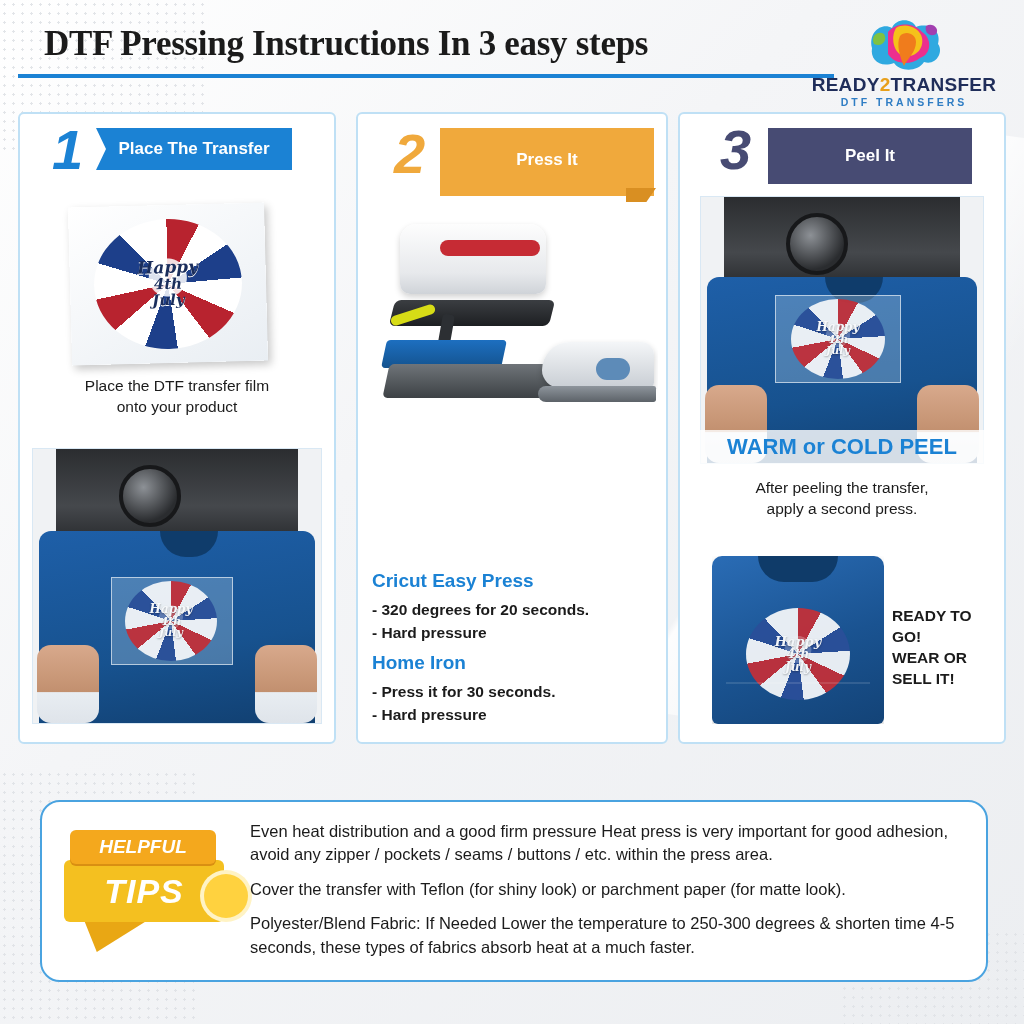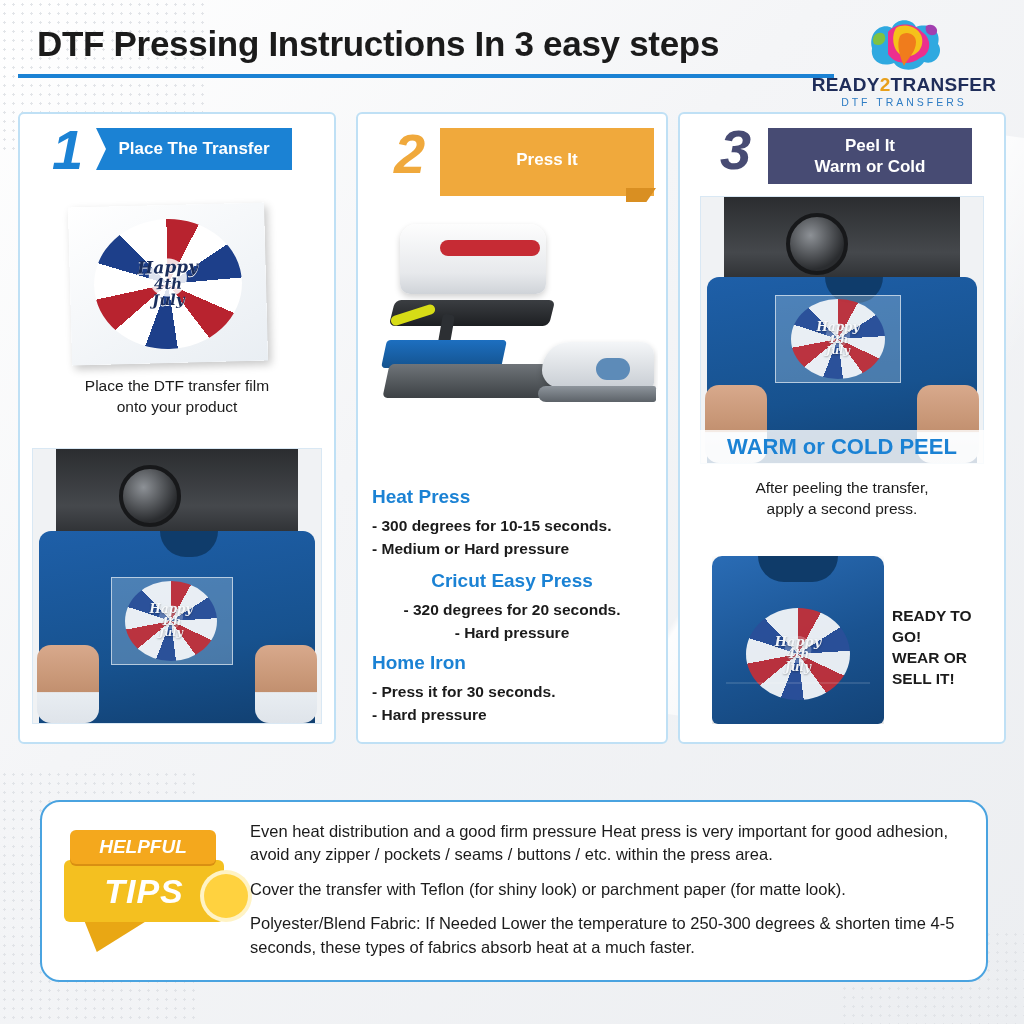--- a/index.html
+++ b/index.html
@@ -31,41 +31,42 @@
     background: linear-gradient(115deg, rgba(255,255,255,0) 40%, rgba(255,255,255,.85) 41%, rgba(255,255,255,0) 62%);
     transform: rotate(8deg);
     pointer-events: none;
   }
 
   
   .header {
     position: absolute; left: 0; top: 0; width: 1024px; height: 118px;
   }
   .title {
-    position: absolute; left: 37px; top: 24px;
+    position: absolute; left: 44px; top: 24px;
     font-size: 35px; font-weight: bold; color: #1b1b1b;
     letter-spacing: -0.3px;
+    font-family: Liberation Serif, serif;
   }
   .title-rule {
     position: absolute; left: 18px; top: 74px; width: 816px; height: 4px;
     background: #1b82d4;
   }
   .logo {
     position: absolute; right: 20px; top: 18px; width: 200px; height: 92px;
   }
   .logo-burst { position: absolute; left: 62px; top: 0; width: 80px; height: 54px; }
   .logo-name {
     position: absolute; left: 0; top: 56px; width: 200px;
     text-align: center; font-size: 19px; font-weight: bold; color: #1f2d5a;
     letter-spacing: .3px;
   }
   .logo-name .two { color: #e8a01b; }
   .logo-sub {
     position: absolute; left: 0; top: 78px; width: 200px;
-    text-align: center; font-size: 10.5px; font-weight: normal; color: #2f7dc4;
+    text-align: center; font-size: 10.5px; font-weight: bold; color: #2f7dc4;
     letter-spacing: 3px;
   }
 
   
   .panel {
     position: absolute;
     background: #ffffff;
     border: 2px solid #bfe0f5;
     border-radius: 6px;
   }
@@ -250,21 +251,21 @@
 
   
   .sec { position: absolute; }
   .sec-h {
     font-size: 19px; font-weight: bold; color: #1b82d4; margin-bottom: 6px;
   }
   .sec-l {
     font-size: 15.5px; font-weight: bold; color: #1b1b1b; line-height: 1.5;
   }
   #sec-heat   { left: 372px; top: 486px; width: 280px; }
-  #sec-cricut { left: 372px; top: 570px; width: 280px; text-align: center; }
+  #sec-cricut { left: 372px; top: 570px; width: 280px; }
   #sec-iron   { left: 372px; top: 652px; width: 280px; }
 
   
   #peelbar {
     position: absolute; left: 700px; top: 430px; width: 284px; height: 34px;
     background: rgba(255,255,255,.82);
     display: flex; align-items: center; justify-content: center;
     font-size: 22px; font-weight: bold; color: #1b82d4;
   }
   #cap3 { left: 700px; top: 478px; width: 284px; }
@@ -412,41 +413,35 @@
       <div class="hp-base"></div>
     </div>
     <div class="iron">
       <div class="iron-body">
           <div class="iron-knob"></div>
         </div>
       <div class="iron-plate"></div>
     </div>
   </div>
 
-  <div class="sec" id="sec-heat">
-    <div class="sec-h">Heat Press</div>
-    <div class="sec-l">- 300 degrees for 10-15 seconds.</div>
-    <div class="sec-l">- Medium or Hard pressure</div>
-  </div>
   <div class="sec" id="sec-cricut">
     <div class="sec-h">Cricut Easy Press</div>
     <div class="sec-l">- 320 degrees for 20 seconds.</div>
     <div class="sec-l">- Hard pressure</div>
   </div>
   <div class="sec" id="sec-iron">
     <div class="sec-h">Home Iron</div>
     <div class="sec-l">- Press it for 30 seconds.</div>
     <div class="sec-l">- Hard pressure</div>
   </div>
 
   <div class="panel" id="panel3"></div>
   <div class="step-num" id="s3num">3</div>
   <div class="banner" id="s3ban">
     <span>Peel It</span>
-    <span>Warm or Cold</span>
   </div>
 
   <div class="img photo-frame" id="p3photo">
     <div class="tee-photo">
       <div class="press-top"></div>
       <div class="knob"></div>
       <div class="shirt"></div>
       <div class="collar"></div>
       <div class="hand l"></div>
       <div class="hand r"></div>

